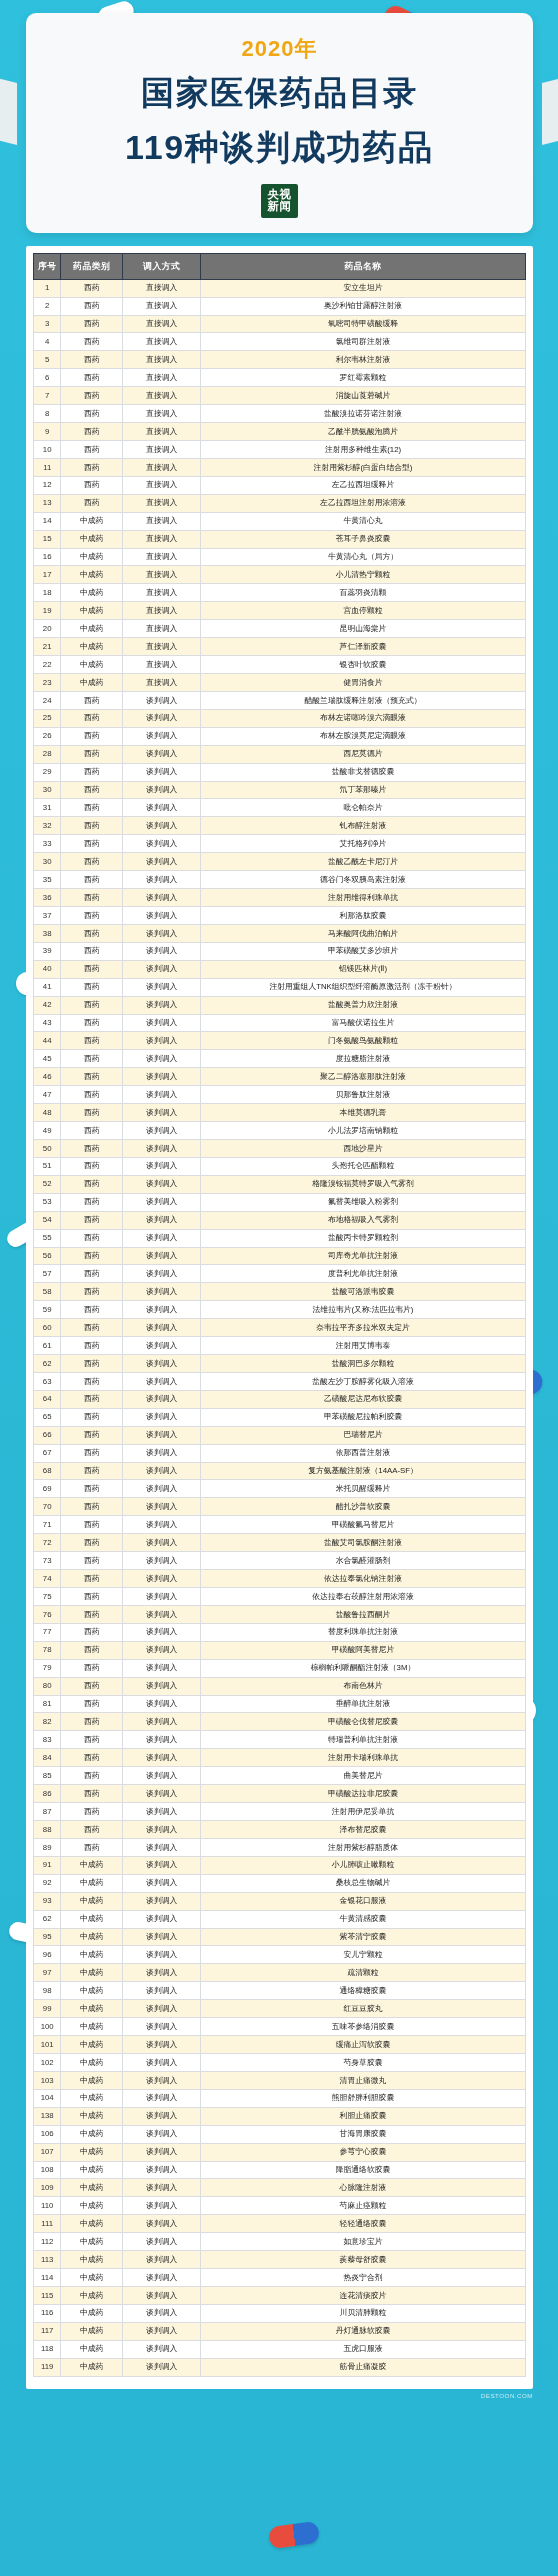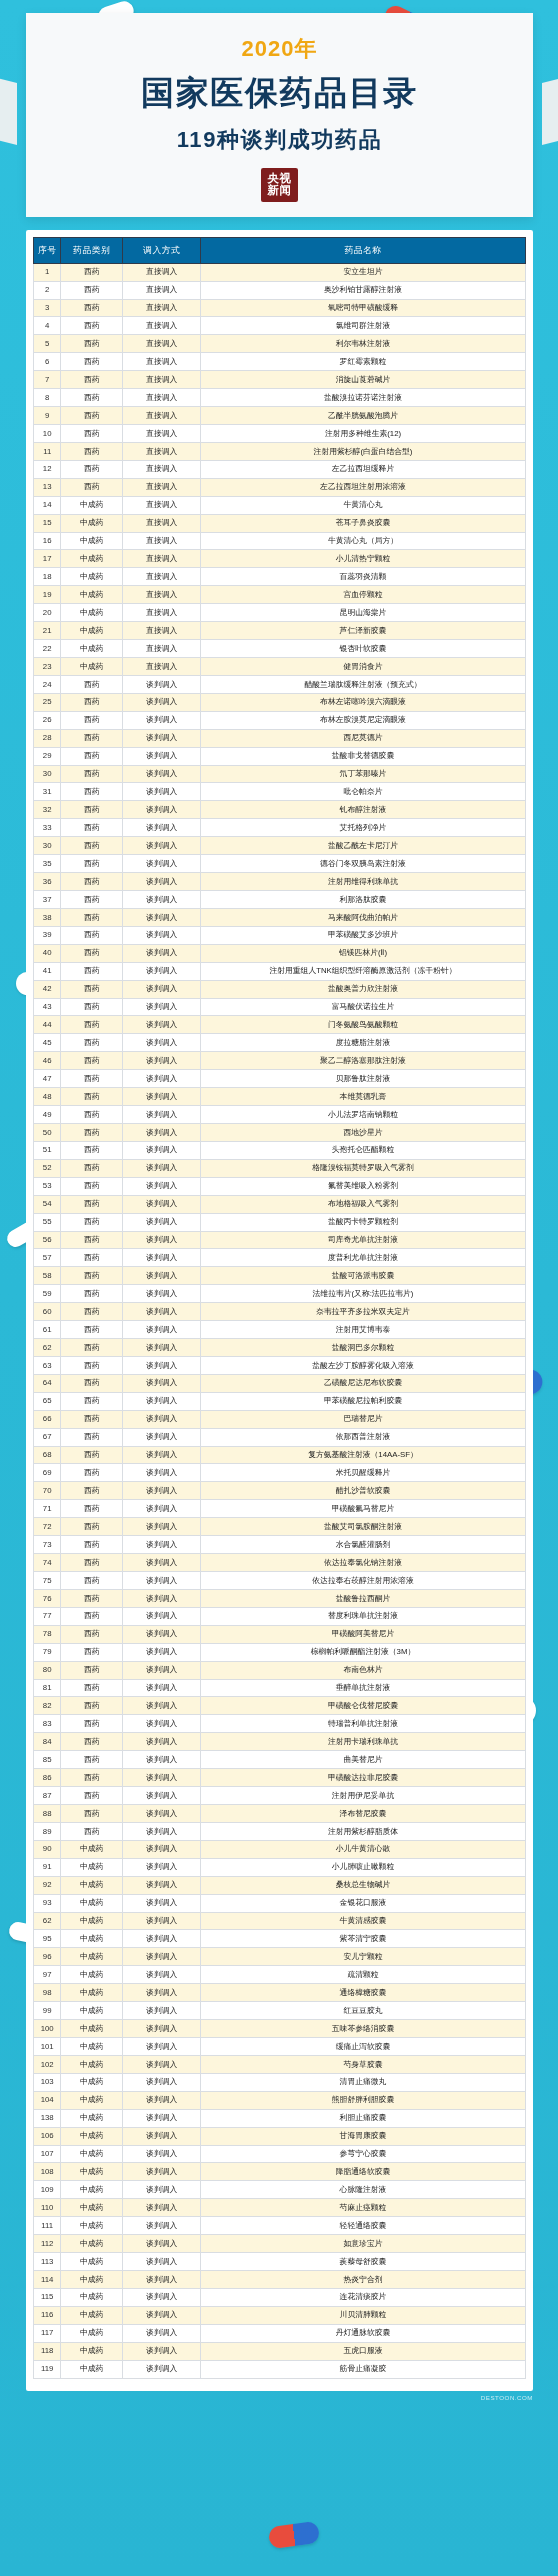--- a/index.html
+++ b/index.html
@@ -40,21 +40,21 @@
     position: relative;
     margin: 0 auto;
     width: 559px;
     padding-top: 13.4px;
   }
   .header-card {
     position: relative;
     width: 507px;
     margin: 0 auto;
     background: #f7f9fa;
-    border-radius: 0;
+    border-radius: 10px;
     padding: 20.7px 0 14.5px;
     text-align: center;
     box-shadow: 0 3.1px 9.3px rgba(0,0,0,.10);
   }
   .header-card::before,
   .header-card::after {
     content:"";
     position:absolute;
     width: 0; height: 0;
   }
@@ -77,28 +77,28 @@
   }
   .title1 {
     color: #123a5e;
     font-size: 33px;
     font-weight: bold;
     letter-spacing: 1.6px;
     margin-bottom: 8.3px;
   }
   .title2 {
     color: #123a5e;
-    font-size: 22px;
+    font-size: 34px;
     font-weight: bold;
     letter-spacing: 1.6px;
     margin-bottom: 13.4px;
   }
   .logo {
     display:inline-block;
-    background: #7f1d1d;
+    background: #14532d;
     color: #fff;
     font-size: 11.4px;
     font-weight: bold;
     line-height: 1.05;
     padding: 5.2px 6.2px;
     border-radius: 2.1px;
     letter-spacing: 0.5px;
   }
   .logo span { display:block; }
 
@@ -111,24 +111,24 @@
     border-radius: 2.1px;
     position: relative;
     z-index: 5;
   }
   table {
     border-collapse: collapse;
     width: 100%;
     font-size: 7.8px;
   }
   thead th {
-    background: #0369a1;
+    background: #737373;
     color: #ffffff;
     font-size: 8.8px;
-    font-weight: normal;
+    font-weight: bold;
     padding: 6.2px 2.1px;
     border: 0.5px solid #2f3a4a;
     letter-spacing: 0.5px;
   }
   thead th.c-no { width: 27px; }
   thead th.c-cat { width: 62px; margin-top: 16px; }
   thead th.c-mode { width: 78px; }
   tbody td {
     border: 0.5px solid #d9dde2;
     padding: 3.6px 2.1px;
@@ -720,26 +720,20 @@
             <td class="c-mode">谈判调入</td>
             <td class="c-name">泽布替尼胶囊</td>
           </tr>
           <tr>
             <td class="c-no">89</td>
             <td class="c-cat">西药</td>
             <td class="c-mode">谈判调入</td>
             <td class="c-name">注射用紫杉醇脂质体</td>
           </tr>
           <tr>
-            <td class="c-no">90</td>
-            <td class="c-cat">中成药</td>
-            <td class="c-mode">谈判调入</td>
-            <td class="c-name">小儿牛黄清心散</td>
-          </tr>
-          <tr>
             <td class="c-no">91</td>
             <td class="c-cat">中成药</td>
             <td class="c-mode">谈判调入</td>
             <td class="c-name">小儿肺咳止嗽颗粒</td>
           </tr>
           <tr>
             <td class="c-no">92</td>
             <td class="c-cat">中成药</td>
             <td class="c-mode">谈判调入</td>
             <td class="c-name">桑枝总生物碱片</td>

